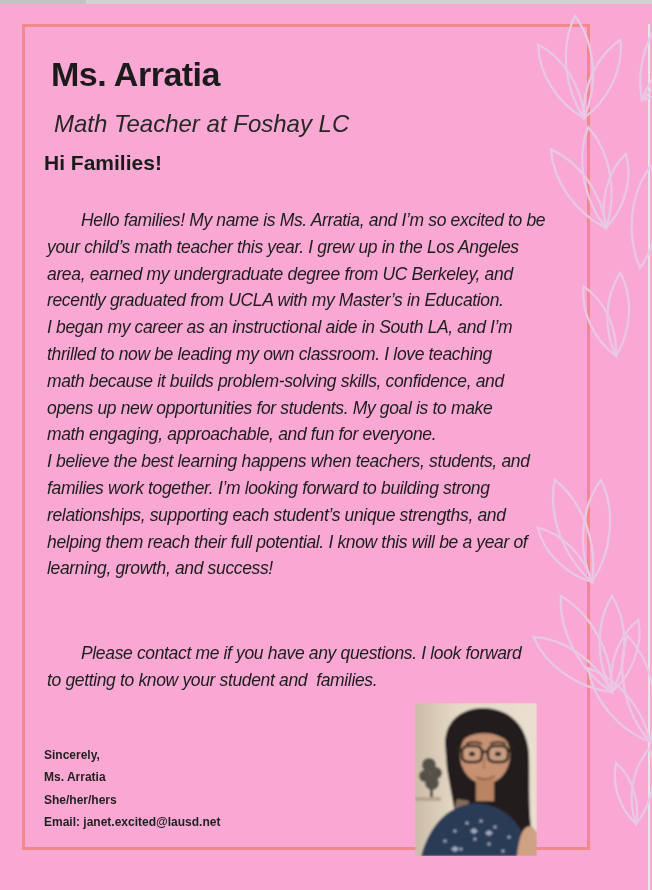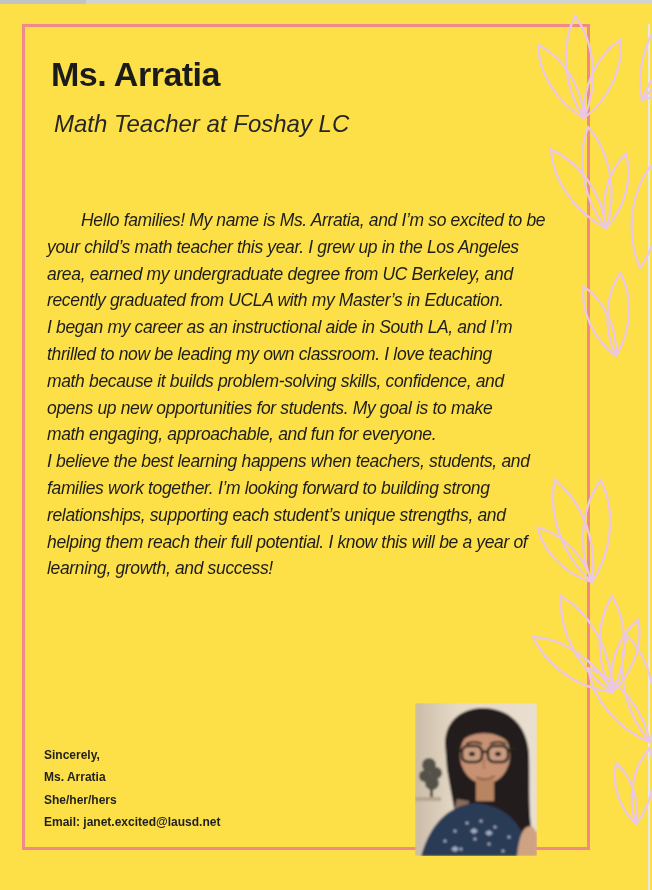--- a/index.html
+++ b/index.html
@@ -1,19 +1,19 @@
 <!DOCTYPE html>
 <html><head>
 <meta charset="utf-8">
 <style>
   html,body{margin:0;padding:0;}
   .page{
     position:relative;
     width:652px;height:890px;
-    background:#fde047;
+    background:#f9a8d4;
     overflow:hidden;
     font-family:"Liberation Sans", sans-serif;
     color:#1d1d1d;
   }
   .top-bar{position:absolute;left:0;top:0;width:652px;height:4px;background:#d2d2d2;}
   .top-bar-dark{position:absolute;left:0;top:0;width:86px;height:4px;background:#c3c3c3;}
   .right-edge{position:absolute;left:648px;top:24px;width:2px;height:866px;background:#e7e7e7;}
   .frame{
     position:absolute;left:22px;top:24px;width:562px;height:820px;
     border:3px solid #f08a8a;
@@ -107,35 +107,38 @@
       </g>
       <g transform="translate(636,824)">
         <use href="#leaf" transform="rotate(-18) scale(1.0)"></use>
         <use href="#leaf" transform="rotate(10) scale(1.2)"></use>
       </g>
     </g>
   </svg>
 
   <h1 class="name">Ms. Arratia</h1>
   <h2 class="role">Math Teacher at Foshay LC</h2>
+  <h3 class="greet">Hi Families!</h3>
 
   <p class="body intro">Hello families! My name is Ms. Arratia, and I’m so excited to be
 your child’s math teacher this year. I grew up in the Los Angeles
 area, earned my undergraduate degree from UC Berkeley, and
 recently graduated from UCLA with my Master’s in Education.
 I began my career as an instructional aide in South LA, and I’m
 thrilled to now be leading my own classroom. I love teaching
 math because it builds problem-solving skills, confidence, and
 opens up new opportunities for students. My goal is to make
 math engaging, approachable, and fun for everyone.
 I believe the best learning happens when teachers, students, and
 families work together. I’m looking forward to building strong
 relationships, supporting each student’s unique strengths, and
 helping them reach their full potential. I know this will be a year of
 learning, growth, and success!</p>
+  <p class="body contact">Please contact me if you have any questions. I look forward
+to getting to know your student and  families.</p>
 
   <div class="sig">
     <div>Sincerely,</div>
     <div>Ms. Arratia</div>
     <div>She/her/hers</div>
     <div>Email: janet.excited@lausd.net</div>
   </div>
 
   <div class="photo">
     <svg width="122" height="153" viewBox="0 0 122 153" xmlns="http://www.w3.org/2000/svg">

